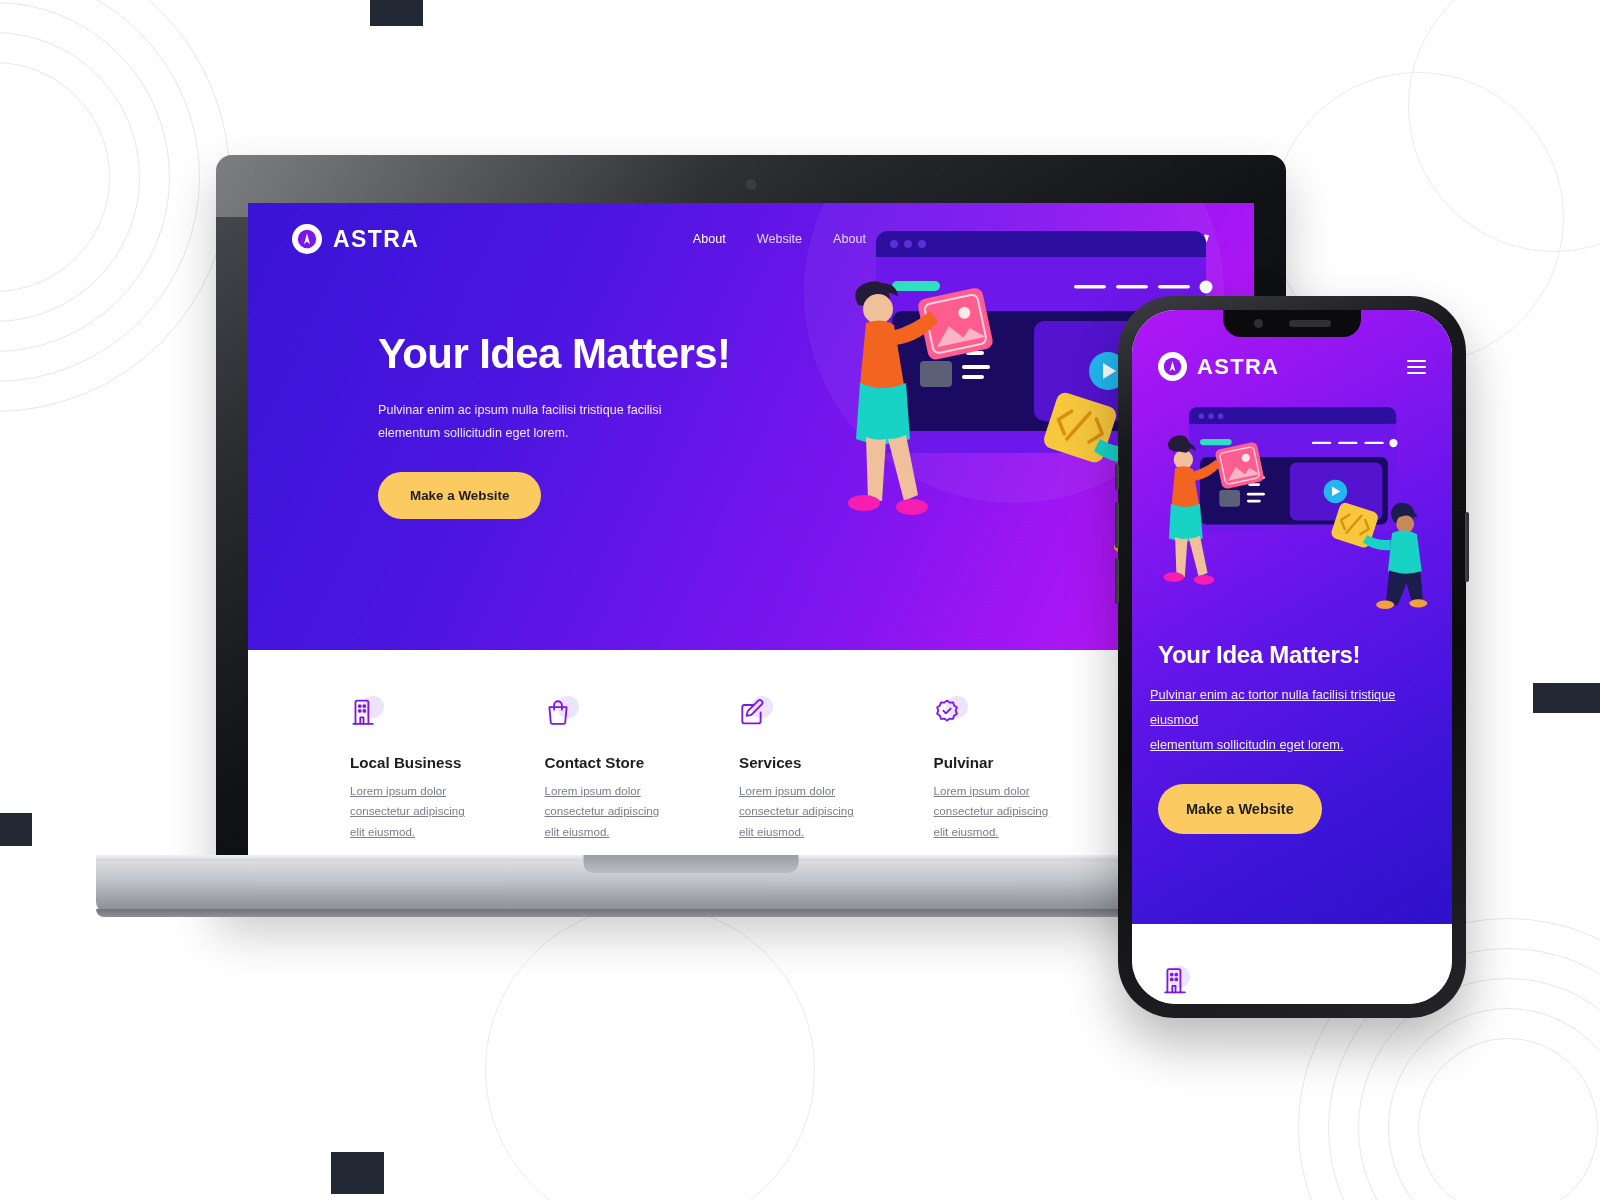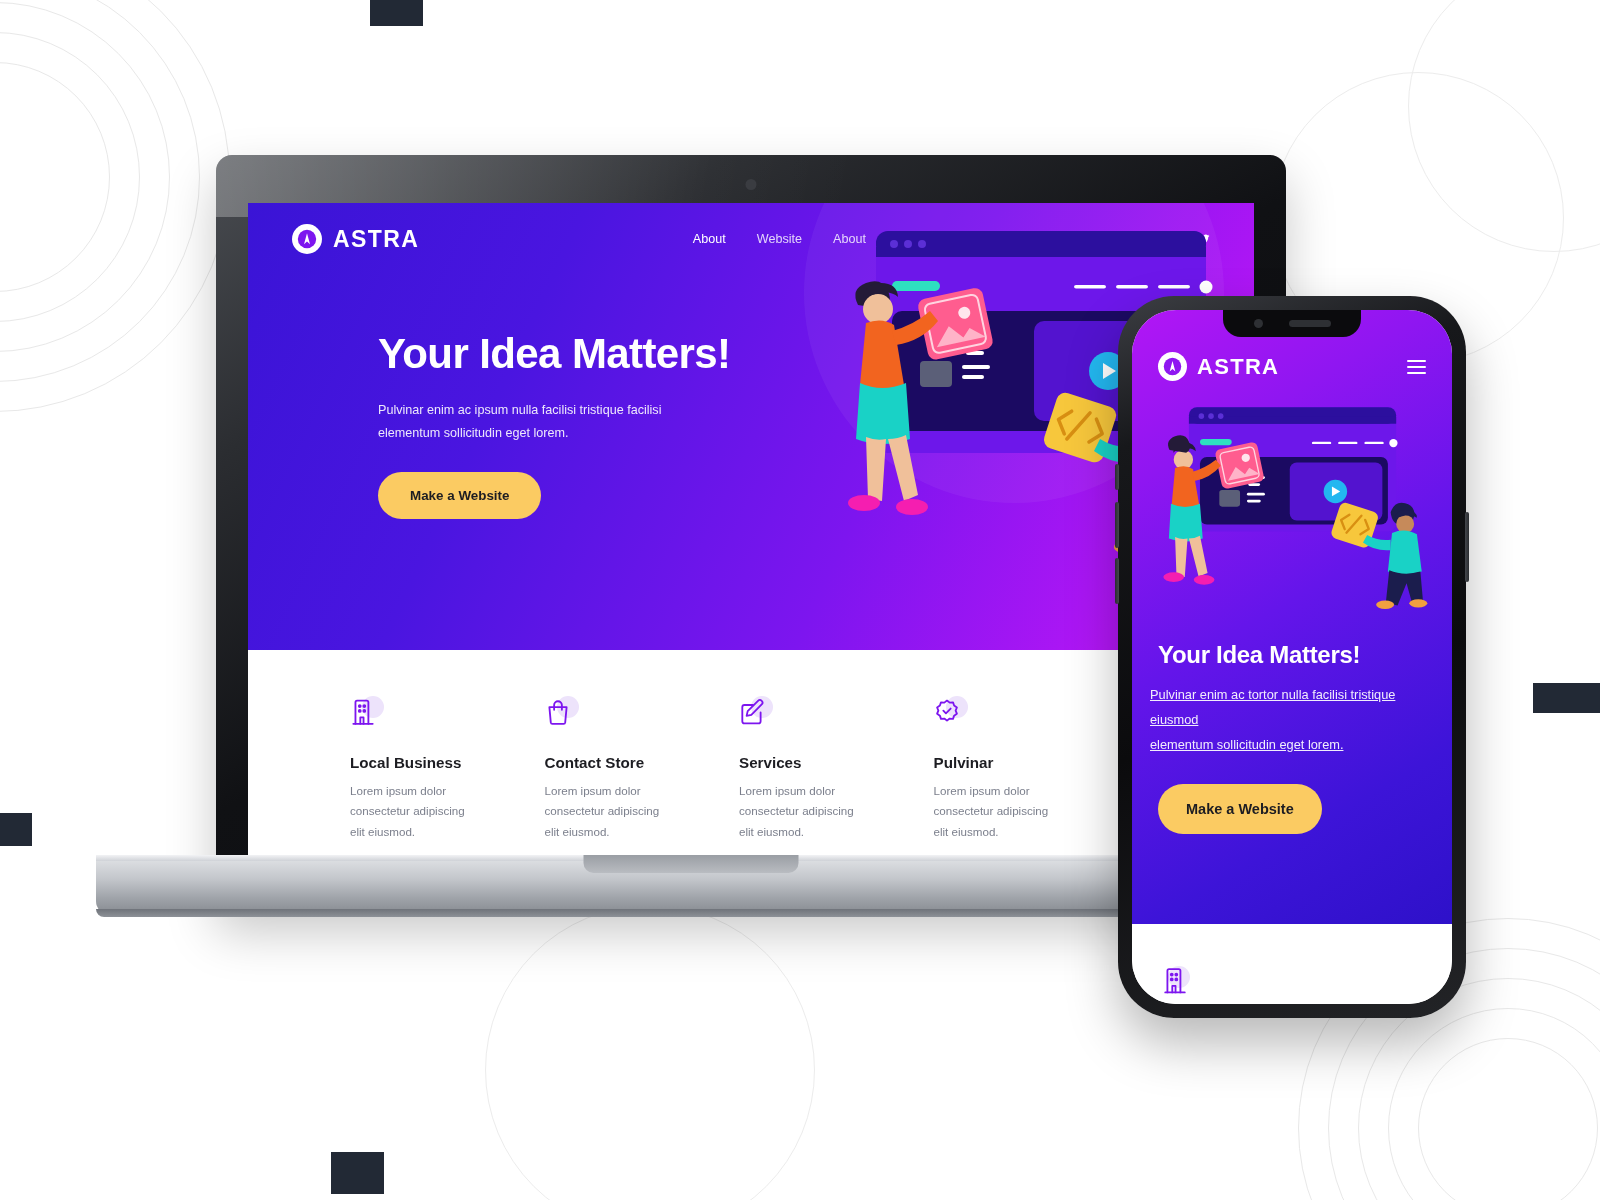--- a/index.html
+++ b/index.html
@@ -78,21 +78,21 @@
   
   .hero-art { position: absolute; left: 588px; top: 10px; width: 430px; height: 437px; }
 
   
   .features { display:flex; padding: 48px 126px 0 102px; gap: 0; background:#fff; }
   .feat { width: 190px; margin-right: 66px; }
   .feat-ico { position: relative; width: 38px; height: 38px; margin-bottom: 18px; }
   .feat-ico-glow { position:absolute; right: 4px; top: -2px; width: 22px; height: 22px; border-radius: 50%; background: #ede3fb; }
   .feat-ico svg { position: relative; }
   .feat-title { font-size: 15.2px; font-weight: 700; color:#1d1d22; margin-bottom: 10px; }
-  .feat-text { font-size: 11.6px; line-height: 1.75; color:#7b7f8c; }
+  .feat-text { font-size: 11.6px; line-height: 1.75; color:#7b7f8c;text-decoration:underline; }
 
   
   #phone { position: absolute; left: 1118px; top: 296px; width: 348px; height: 722px; }
   .ph-body {
     position:absolute; inset:0; border-radius: 56px;
     background: linear-gradient(160deg,#3c3e43 0%,#17181b 18%,#0b0b0d 55%,#232427 100%);
     box-shadow: 0 26px 52px rgba(0,0,0,.28);
   }
   .ph-screen { position:absolute; left: 14px; top: 14px; right: 14px; bottom: 14px; border-radius: 44px; overflow: hidden; background:#fff; }
   .ph-notch {

